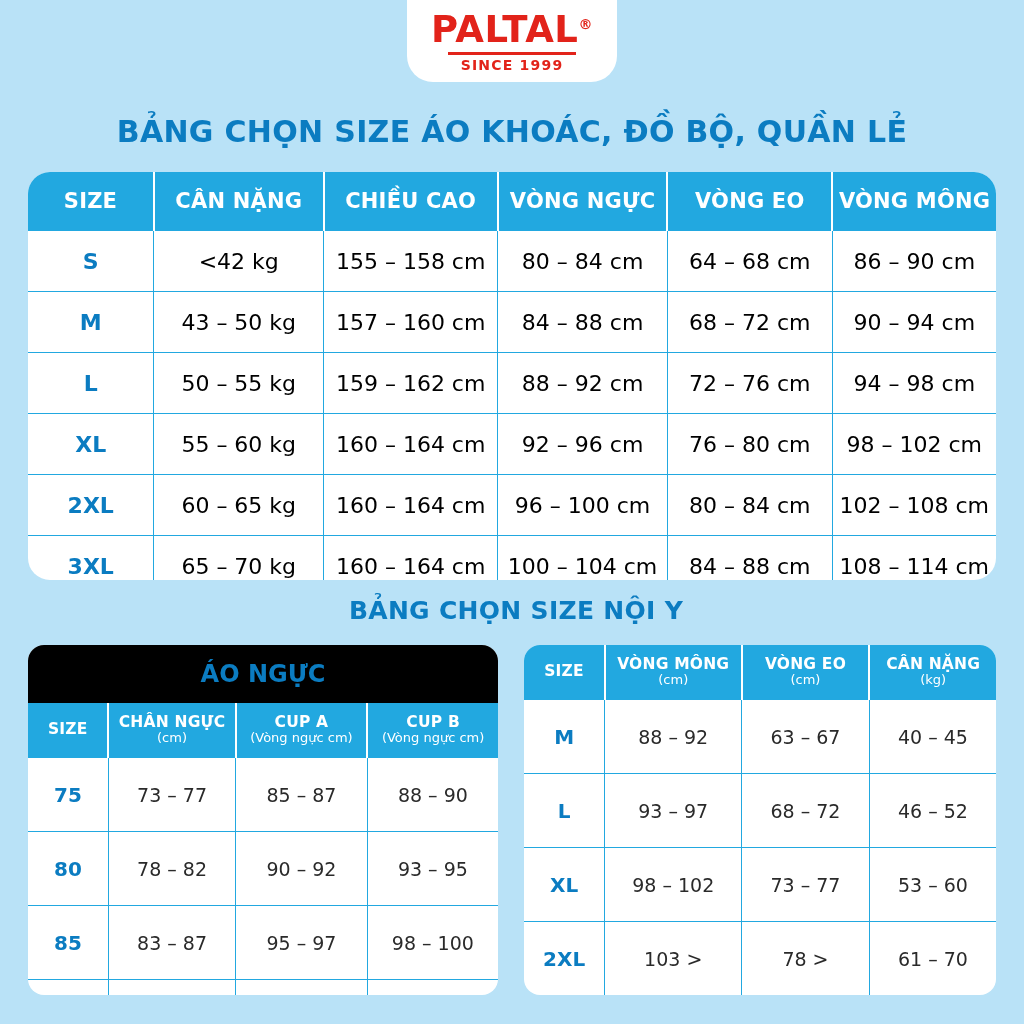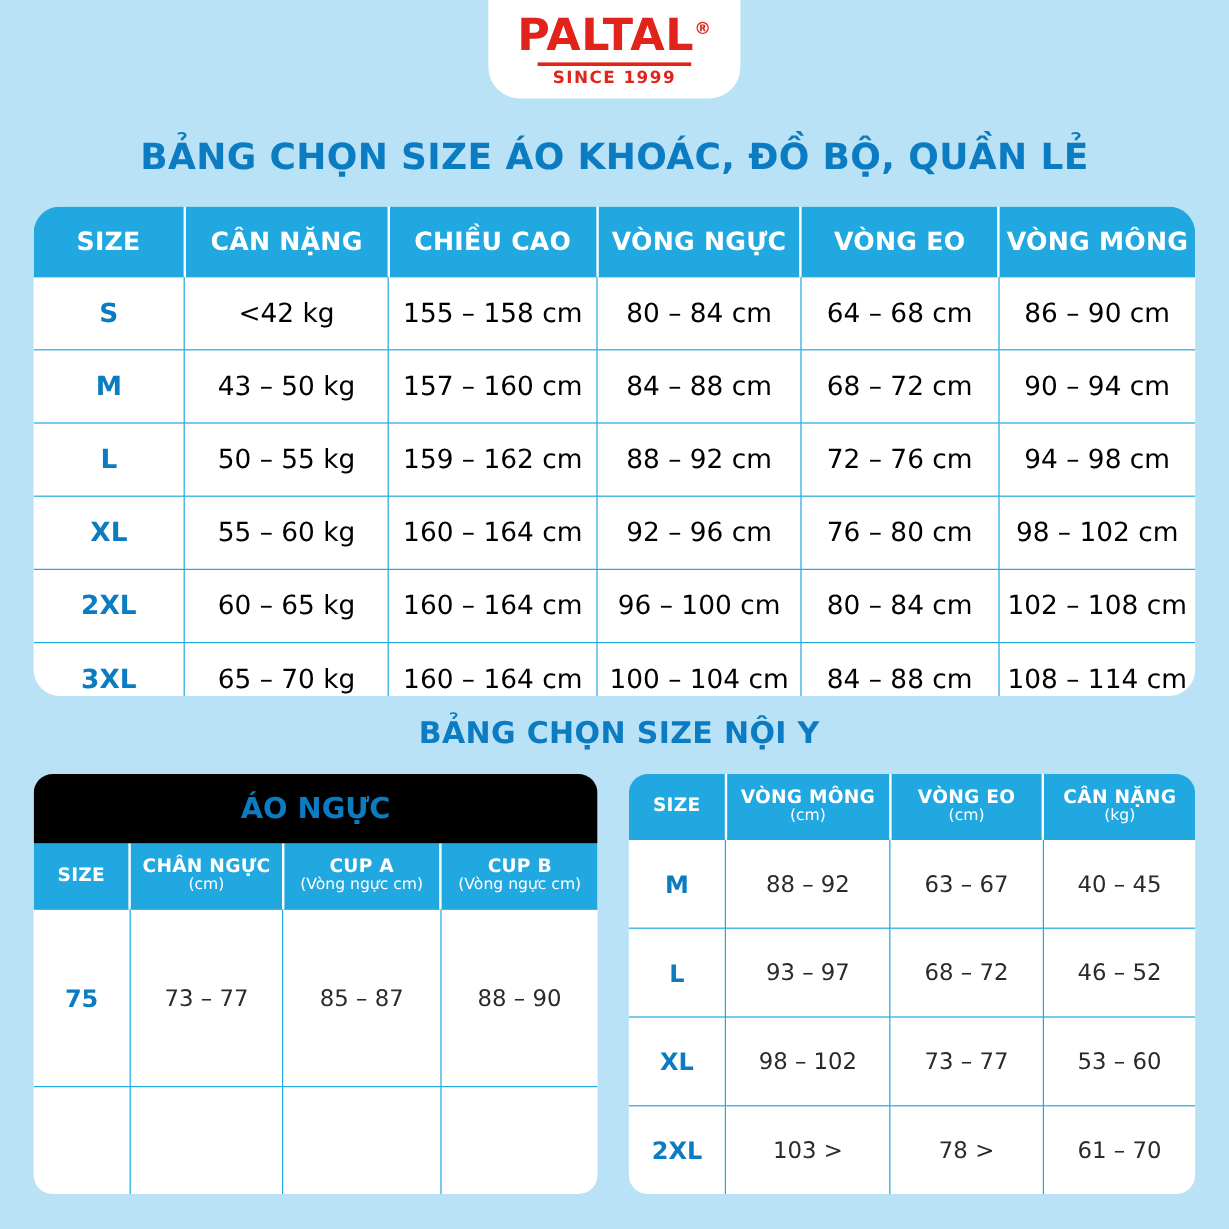--- a/index.html
+++ b/index.html
@@ -283,20 +283,32 @@
         </th>
       </tr>
     </thead>
     <tbody>
       <tr>
         <td>75</td>
         <td>73 – 77</td>
         <td>85 – 87</td>
         <td>88 – 90</td>
       </tr>
+      <tr>
+        <td>80</td>
+        <td>78 – 82</td>
+        <td>90 – 92</td>
+        <td>93 – 95</td>
+      </tr>
+      <tr>
+        <td>85</td>
+        <td>83 – 87</td>
+        <td>95 – 97</td>
+        <td>98 – 100</td>
+      </tr>
       <tr class="empty-row">
         <td></td>
         <td></td>
         <td></td>
         <td></td>
       </tr>
     </tbody>
   </table>
 </div>
 

